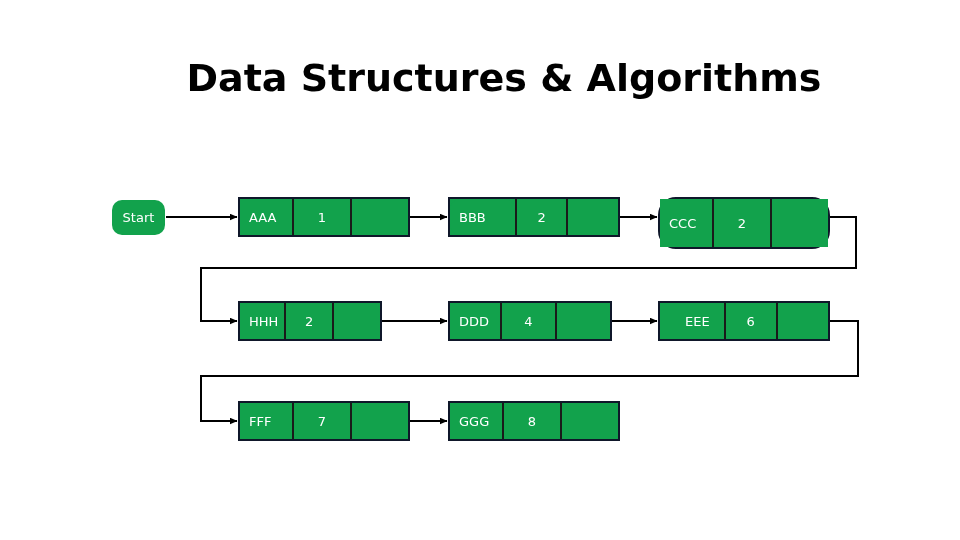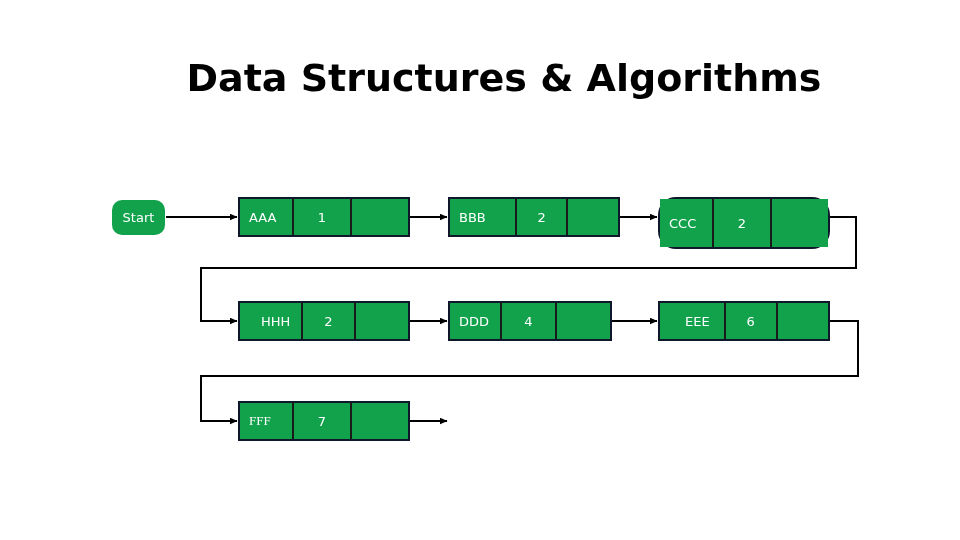--- a/index.html
+++ b/index.html
@@ -144,39 +144,44 @@
       <div class="cell cell-value" style="width:58px;">2</div>
       <div class="cell cell-ptr" style="width:58px;"></div>
     </div>
 
     <div class="node" style="left:658px; top:197px; width:172px; height:52px;border-radius:18px;">
       <div class="cell cell-name" style="width:52px;">CCC</div>
       <div class="cell cell-value" style="width:58px;">2</div>
       <div class="cell cell-ptr" style="width:58px;"></div>
     </div>
 
-    <div class="node" style="left:238px; top:301px; width:172px; height:40px;padding-left:12px;">
+    <div class="node" style="left:238px; top:301px; width:144px; height:40px;">
       <div class="cell cell-name" style="width:52px;">HHH</div>
       <div class="cell cell-value" style="width:58px;">2</div>
       <div class="cell cell-ptr" style="width:58px;"></div>
     </div>
 
     <div class="node" style="left:448px; top:301px; width:164px; height:40px;">
       <div class="cell cell-name" style="width:52px;">DDD</div>
       <div class="cell cell-value" style="width:58px;">4</div>
       <div class="cell cell-ptr" style="width:58px;"></div>
     </div>
 
     <div class="node" style="left:658px; top:301px; width:172px; height:40px;">
       <div class="cell cell-name" style="width:52px;margin-left:16px;">EEE</div>
       <div class="cell cell-value" style="width:58px;">6</div>
       <div class="cell cell-ptr" style="width:58px;"></div>
     </div>
 
     <div class="node" style="left:238px; top:401px; width:172px; height:40px;">
-      <div class="cell cell-name" style="width:52px;font-family:Liberation Serif, serif;">FFF</div>
+      <div class="cell cell-name" style="width:52px;">FFF</div>
       <div class="cell cell-value" style="width:58px;">7</div>
       <div class="cell cell-ptr" style="width:58px;"></div>
     </div>
 
+    <div class="node" style="left:448px; top:401px; width:172px; height:40px;">
+      <div class="cell cell-name" style="width:52px;">GGG</div>
+      <div class="cell cell-value" style="width:58px;">8</div>
+      <div class="cell cell-ptr" style="width:58px;"></div>
+    </div>
 
   </div>
 </div>
 
 </body></html>

